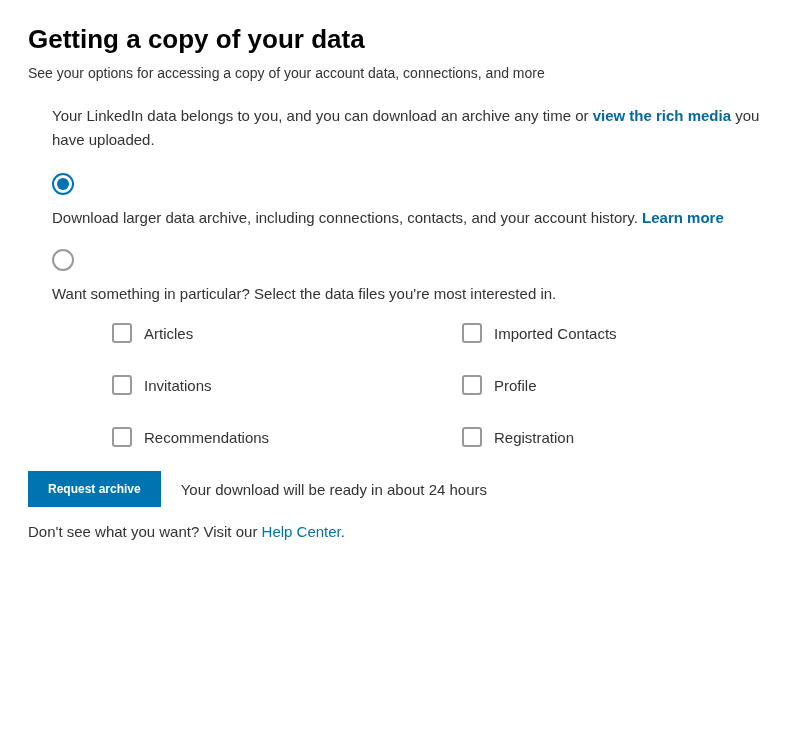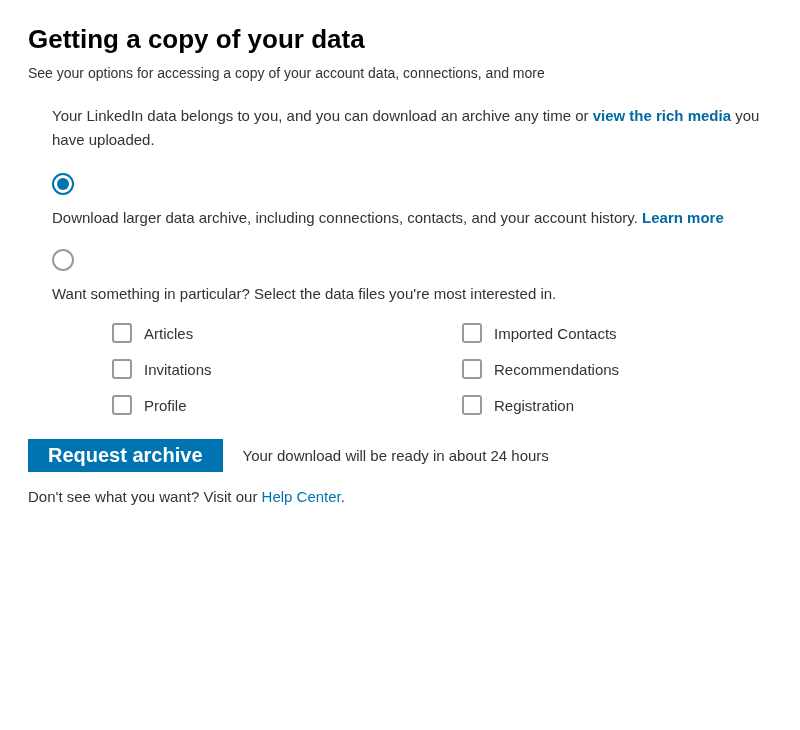--- a/index.html
+++ b/index.html
@@ -95,21 +95,21 @@
 
     .radio-label {
       font-size: 15px;
       color: #333;
       line-height: 1.5;
     }
 
     .checkbox-grid {
       display: grid;
       grid-template-columns: 1fr 1fr;
-      gap: 16px 40px;
+      gap: 32px 40px;
       margin-left: 60px;
       margin-top: 8px;
       margin-bottom: 24px;
     }
 
     .checkbox-item {
       display: flex;
       align-items: center;
       gap: 12px;
       cursor: pointer;
@@ -135,22 +135,22 @@
       align-items: center;
       gap: 20px;
       margin-bottom: 16px;
       margin-left: 0;
     }
 
     .request-btn {
       background: #0073b1;
       color: #fff;
       border: none;
-      padding: 5px 20px;
-      font-size: 20px;
+      padding: 11px 20px;
+      font-size: 12px;
       font-weight: 700;
       border-radius: 0;
       cursor: pointer;
       white-space: nowrap;
     }
 
     .request-note {
       font-size: 15px;
       color: #333;
     }
@@ -199,26 +199,26 @@
     </div>
 
 
     <div class="checkbox-item">
       <div class="checkbox-box"></div>
       <span class="checkbox-label">Invitations</span>
     </div>
 
     <div class="checkbox-item">
       <div class="checkbox-box"></div>
+      <span class="checkbox-label">Profile</span>
+    </div>
+
+    <div class="checkbox-item">
+      <div class="checkbox-box"></div>
       <span class="checkbox-label">Recommendations</span>
-    </div>
-
-    <div class="checkbox-item">
-      <div class="checkbox-box"></div>
-      <span class="checkbox-label">Profile</span>
     </div>
 
     <div class="checkbox-item">
       <div class="checkbox-box"></div>
       <span class="checkbox-label">Registration</span>
     </div>
 
   </div>
 
 </div>

